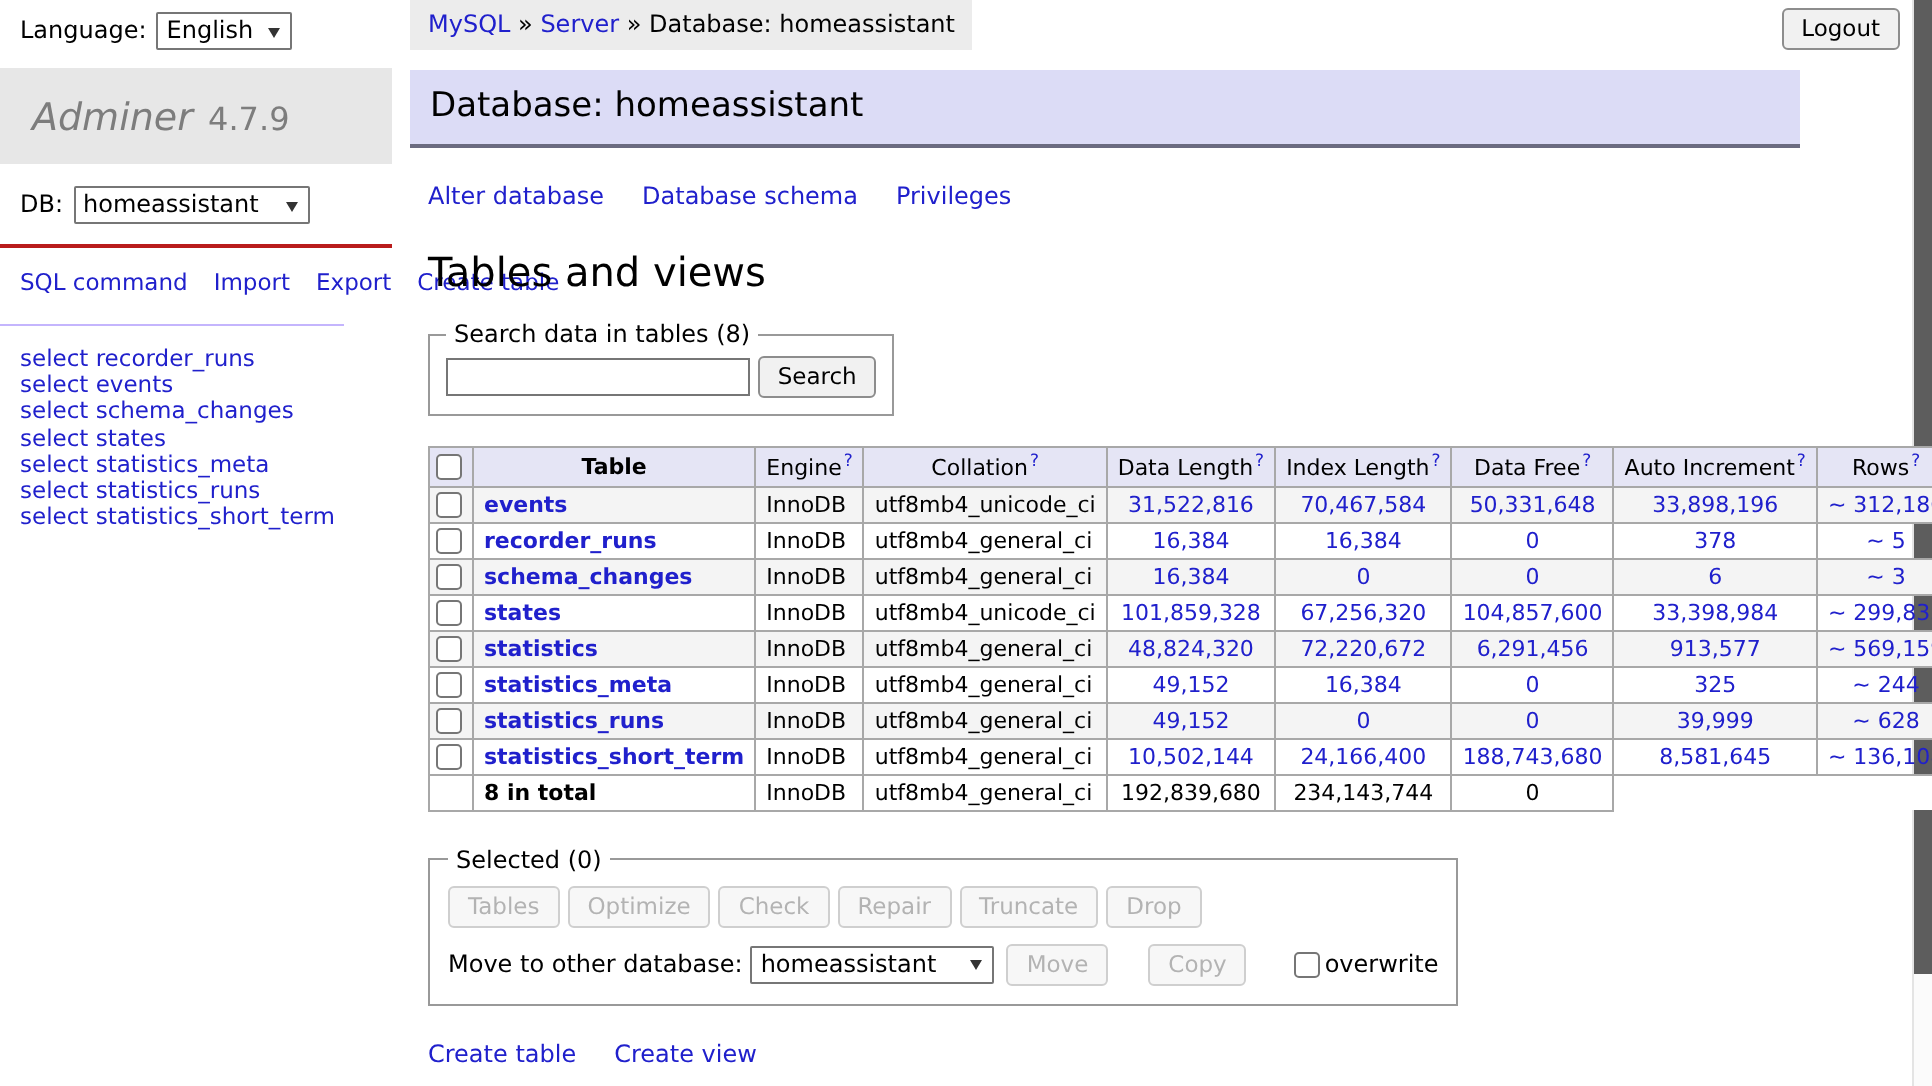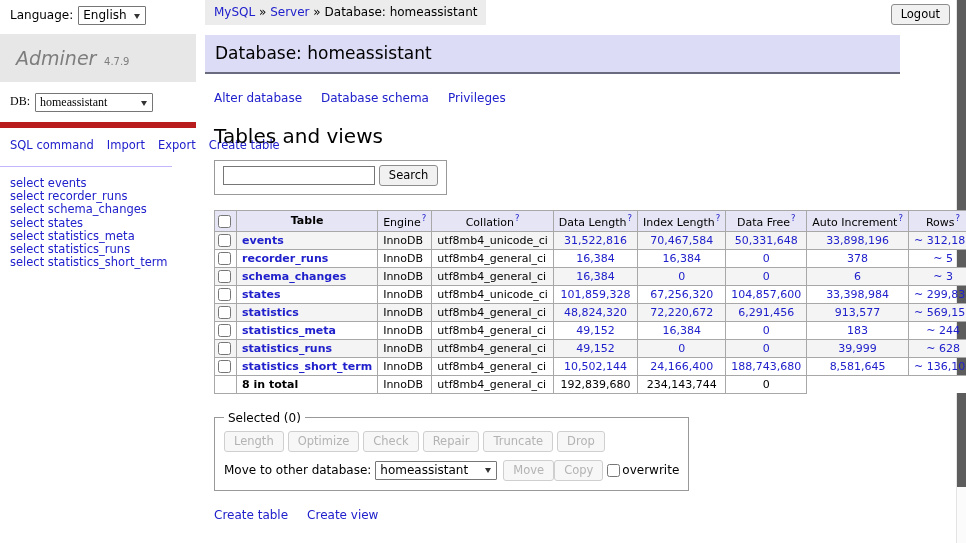--- a/index.html
+++ b/index.html
@@ -16,22 +16,22 @@
   a.link{color:var(--link);text-decoration:none;cursor:pointer;}
   
   .sb-track{position:fixed;right:0;top:0;width:10px;height:543px;background:#fbfbfb;border-left:1px solid #e4e4e4;}
   .sb-thumb{position:absolute;top:0;left:0;width:100%;height:487px;background:#5d5d5d;}
   
   #menu{position:absolute;left:0;top:0;width:196px;}
   #lang{padding:6px 0 9px 10px;}
   #lang label{margin-right:5px;}
   h1{background:var(--graybar);margin:0;padding:9px 16px 11px;font-weight:normal;}
   h1 .appname{font-style:italic;font-size:19px;color:#7d7d7d;}
-  h1 .ver{font-size:10px;color:#7d7d7d;}
-  .db-row{padding:11px 0 10px 10px;border-bottom:6px solid #b91c1c;font-family:Liberation Serif, serif;}
+  h1 .ver{font-size:16px;color:#7d7d7d;}
+  .db-row{padding:11px 0 10px 10px;border-bottom:2px solid #b91c1c;}
   .db-row label{margin-right:5px;}
   .menu-links{margin:0;padding:9px 10px 12px;border-bottom:1px solid #c4b5fd;width:172px;line-height:17px;font-size:11.5px;}
   .menu-links a{margin-right:13px;white-space:nowrap;}
   .tbl-list{padding:10px 10px;font-size:11.5px;line-height:13.2px;}
   .tbl-list div{white-space:nowrap;}
   
   .selwrap{position:relative;display:inline-block;vertical-align:middle;}
   .selwrap select{
     appearance:none;-webkit-appearance:none;border:1px solid #767676;background:#fff;
     font:inherit;font-family:inherit;padding:1px 18px 2px 4px;border-radius:1px;color:#000;
@@ -73,21 +73,21 @@
   td.cb,th.cb{text-align:center;padding:1px 3px;}
   tfoot th{text-align:left;font-weight:bold;}
   tfoot td.num{color:#000;}
   tfoot .nb{border:none;background:#fff;}
   sup.help{color:var(--link);font-size:8.5px;vertical-align:super;margin-left:1px;cursor:pointer;}
   .c-dlen,.c-ilen{min-width:70px;} .c-free{min-width:62px;} .c-auto{min-width:76px;} .c-rows{min-width:58px;}
   
   .sel-fs{margin-top:17px;padding:6px 9px 9px;}
   .btn-row .btn{margin-right:4px;}
   .move-row{margin-top:8px;}
-  .move-row .btn{margin-right:0;}
+  .move-row .btn{margin-right:20px;}
   .move-row .selwrap{margin:0 6px 0 4px;}
   .move-row .selwrap select{width:122px;}
   .ovr{margin-left:4px;cursor:pointer;}
 </style>
 </head>
 <body>
 
 <div class="sb-track">
   <div class="sb-thumb"></div>
 </div>
@@ -98,40 +98,41 @@
   </div>
   <h1>
     <span class="appname">Adminer</span>
     <span class="ver">4.7.9</span>
   </h1>
   <div class="db-row">
     <label>DB:</label><span class="selwrap"><select style="width:118px"><option>homeassistant</option></select></span>
   </div>
   <p class="menu-links"><a class="link">SQL command</a><a class="link">Import</a><a class="link">Export</a><a class="link">Create table</a></p>
   <div class="tbl-list">
+      <div><a class="link">select</a> <a class="link">recorder_runs</a></div>
       <div><a class="link">select</a> <a class="link">events</a></div>
-      <div><a class="link">select</a> <a class="link">recorder_runs</a></div>
       <div><a class="link">select</a> <a class="link">schema_changes</a></div>
       <div><a class="link">select</a> <a class="link">states</a></div>
       <div><a class="link">select</a> <a class="link">statistics_meta</a></div>
       <div><a class="link">select</a> <a class="link">statistics_runs</a></div>
       <div><a class="link">select</a> <a class="link">statistics_short_term</a></div>
     </div>
 </div>
 
 <button id="logout" class="btn">Logout</button>
 
 <div id="content">
   <div id="breadcrumb"><a class="link">MySQL</a><span class="bc-sep"> » </span><a class="link">Server</a><span class="bc-sep"> » </span><span>Database: homeassistant</span></div>
   <h2>Database: homeassistant</h2>
   <div class="inner">
     <p class="links"><a class="link">Alter database</a><a class="link">Database schema</a><a class="link">Privileges</a></p>
     <h3>Tables and views</h3>
 
     <fieldset class="search-fs">
+      <legend>Search data in tables (8)</legend>
       <input type="text" style="">
       <button class="btn">Search</button>
     </fieldset>
 
     <table>
       <thead>
           <tr>
             <th class="cb"><input type="checkbox" style=""></th>
             <th class="c-name">Table</th>
             <th class="c-eng">Engine<sup class="help">?</sup></th>
@@ -200,21 +201,21 @@
             <td class="num">~ 569,159</td>
           </tr>
           <tr class="">
             <td class="cb"><input type="checkbox" style=""></td>
             <th><a class="link">statistics_meta</a></th>
             <td>InnoDB</td>
             <td>utf8mb4_general_ci</td>
             <td class="num">49,152</td>
             <td class="num">16,384</td>
             <td class="num">0</td>
-            <td class="num">183</td>
+            <td class="num">325</td>
             <td class="num">~ 244</td>
           </tr>
           <tr class="odd">
             <td class="cb"><input type="checkbox" style=""></td>
             <th><a class="link">statistics_runs</a></th>
             <td>InnoDB</td>
             <td>utf8mb4_general_ci</td>
             <td class="num">49,152</td>
             <td class="num">0</td>
             <td class="num">0</td>
@@ -242,21 +243,21 @@
             <td class="num">192,839,680</td>
             <td class="num">234,143,744</td>
             <td class="num">0</td>
             <td class="nb" colspan="3"></td>
           </tr>
         </tfoot>
     </table>
 
     <fieldset class="sel-fs">
       <legend>Selected (0)</legend>
-      <div class="btn-row"><button class="btn" disabled="">Length</button><button class="btn" disabled="">Optimize</button><button class="btn" disabled="">Check</button><button class="btn" disabled="">Repair</button><button class="btn" disabled="">Truncate</button><button class="btn" disabled="">Drop</button></div>
+      <div class="btn-row"><button class="btn" disabled="">Tables</button><button class="btn" disabled="">Optimize</button><button class="btn" disabled="">Check</button><button class="btn" disabled="">Repair</button><button class="btn" disabled="">Truncate</button><button class="btn" disabled="">Drop</button></div>
       <div class="move-row">
         <span>Move to other database:</span><span class="selwrap"><select><option>homeassistant</option></select></span><button class="btn" disabled="">Move</button><button class="btn" disabled="">Copy</button><label class="ovr"><input type="checkbox" style=""><span>overwrite</span></label>
       </div>
     </fieldset>
 
     <p class="links"><a class="link">Create table</a><a class="link">Create view</a></p>
     
     
     
   </div>

